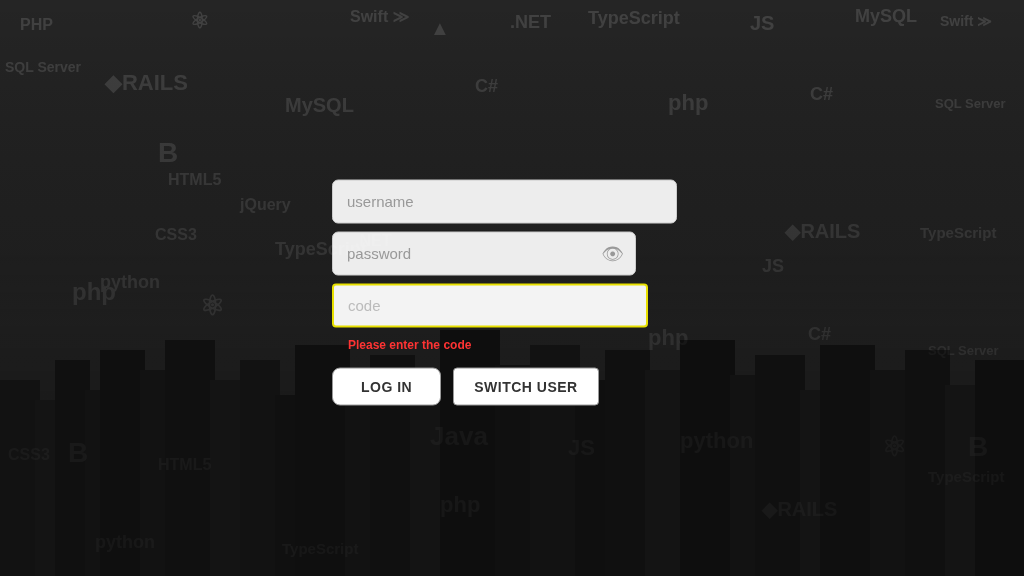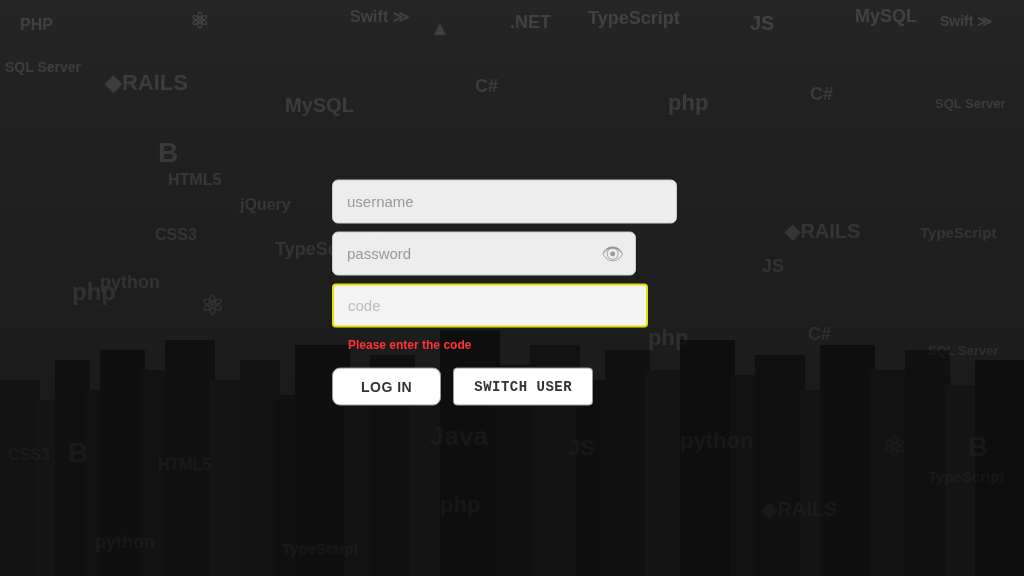--- a/index.html
+++ b/index.html
@@ -115,21 +115,20 @@
     .btn-switch {
       padding: 10px 20px;
       background: white;
       border: 1px solid #999;
       border-radius: 4px;
       font-size: 14px;
       font-weight: bold;
       color: #333;
       cursor: pointer;
       letter-spacing: 0.5px;
-      font-family: Liberation Mono, monospace;
     }
 
     
     .svg-bg {
       position: absolute;
       inset: 0;
       width: 100%;
       height: 100%;
     }
   </style>

